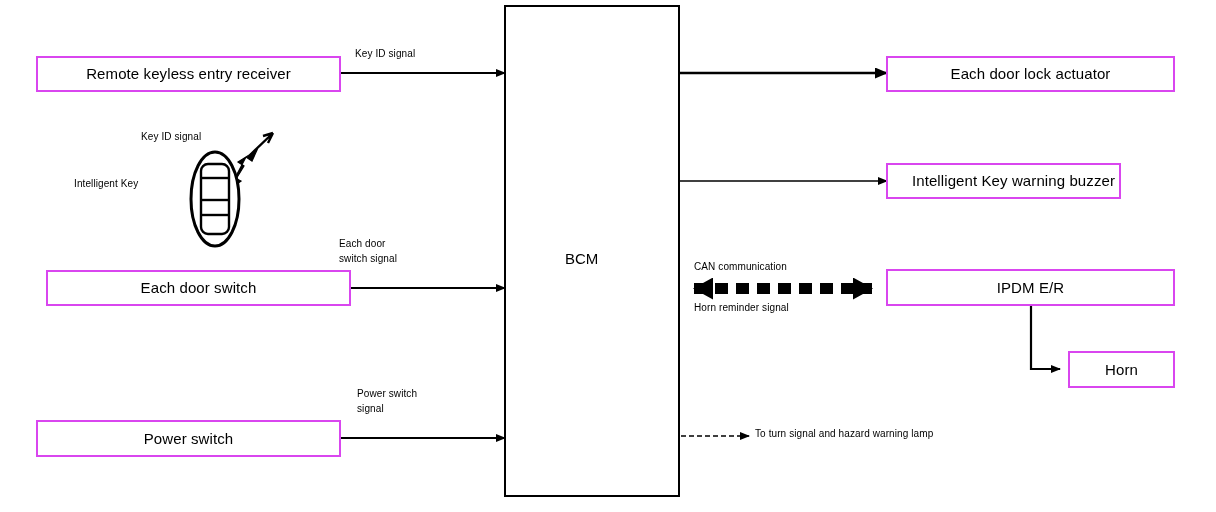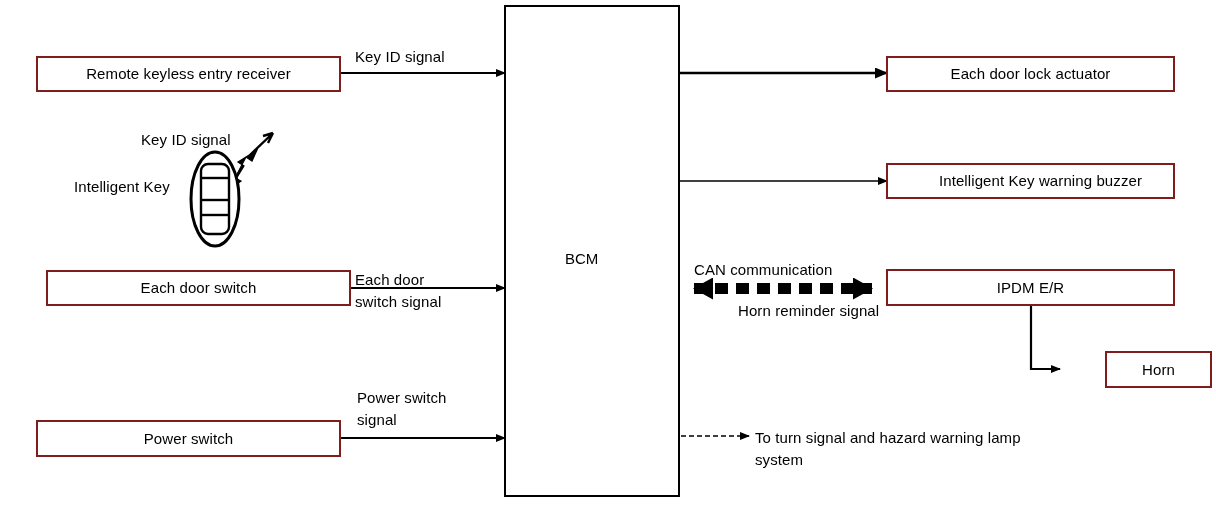--- a/index.html
+++ b/index.html
@@ -19,34 +19,34 @@
     background: #ffffff;
   }
   #svg-layer {
     position: absolute;
     left: 0; top: 0;
     width: 1216px;
     height: 512px;
   }
   .node {
     position: absolute;
-    border: 2px solid #7f1d1d;
+    border: 2px solid #d946ef;
     background: #fff;
     display: flex;
     align-items: center;
     justify-content: center;
     font-size: 15px;
     line-height: 1.15;
     letter-spacing: 0.1px;
     white-space: nowrap;
     z-index: 3;
   }
   .label {
     position: absolute;
-    font-size: 15px;
+    font-size: 10px;
     line-height: 1.25;
     letter-spacing: 0.1px;
     z-index: 4;
     background: transparent;
   }
   .label.two-line { line-height: 1.45; }
   .bcm-box {
     position: absolute;
     border: 2px solid #000;
     background: #fff;
@@ -135,52 +135,51 @@
 
   <div class="bcm-box" style="left:504px; top:5px; width:176px; height:492px;"></div>
   <div class="bcm-text" style="left:565px; top:250px;">
     <span>BCM</span>
   </div>
 
   <div class="node" style="left:886px; top:56px; width:289px; height:36px;">
     <span>Each door lock actuator</span>
   </div>
 
-  <div class="node" style="left:886px; top:163px; width:289px; height:36px;padding-left:20px;">
+  <div class="node" style="left:886px; top:163px; width:235px; height:36px;padding-left:20px;">
     <span>Intelligent Key warning buzzer</span>
   </div>
 
   <div class="node" style="left:886px; top:269px; width:289px; height:37px;">
     <span>IPDM E/R</span>
   </div>
 
-  <div class="node" style="left:1068px; top:351px; width:107px; height:37px;margin-left:37px;">
+  <div class="node" style="left:1068px; top:351px; width:107px; height:37px;">
     <span>Horn</span>
   </div>
 
   <div class="label" style="left:355px; top:48px;">
     <span>Key ID signal</span>
   </div>
 
-  <div class="label two-line" style="left:355px; top:237px;margin-top:32px;">
+  <div class="label two-line" style="left:339px; top:237px;">
     <div>Each door</div>
     <div>switch signal</div>
   </div>
 
   <div class="label two-line" style="left:357px; top:387px;">
     <div>Power switch</div>
     <div>signal</div>
   </div>
 
   <div class="label" style="left:694px; top:261px;">
     <span>CAN communication</span>
   </div>
 
-  <div class="label" style="left:694px; top:302px;margin-left:44px;">
+  <div class="label" style="left:694px; top:302px;">
     <span>Horn reminder signal</span>
   </div>
 
   <div class="label two-line" style="left:755px; top:427px;">
     <div>To turn signal and hazard warning lamp</div>
-    <div>system</div>
   </div>
 
 </div>
 
 </body></html>

